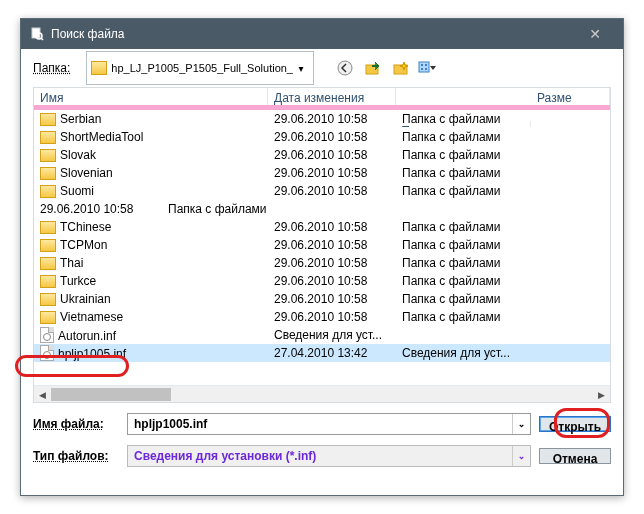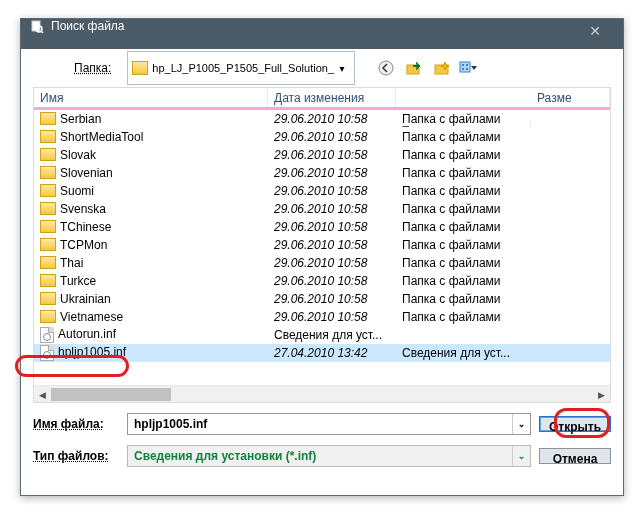--- a/index.html
+++ b/index.html
@@ -1,46 +1,46 @@
 <!DOCTYPE html>
 <html><head>
 <meta charset="utf-8">
 <style>
 * { margin: 0; padding: 0; box-sizing: border-box; font-family: "Segoe UI", Tahoma, sans-serif; font-size: 12px; }
 body { background: #fff; width: 644px; height: 514px; overflow: hidden; }
 
 .window { position: absolute; left: 20px; top: 18px; width: 604px; height: 478px; border: 1px solid #5a6b76; background: #fff; box-shadow: 0 2px 8px rgba(0,0,0,0.3); }
 
-.titlebar { height: 30px; background: #4a5a66; color: #fff; display: flex; padding: 0 8px; }
+.titlebar { height: 30px; background: #4a5a66; color: #fff; display: flex; align-items: center; padding: 0 8px; }
 .titlebar .icon { width: 16px; height: 16px; margin-right: 6px; display: flex; align-items: center; justify-content: center; }
 .titlebar .title { flex: 1; font-size: 12px; }
 .titlebar .close { width: 40px; height: 24px; display: flex; align-items: center; justify-content: center; cursor: pointer; font-size: 14px; color: #ccc; }
 
-.toolbar { height: 38px; display: flex; align-items: center; padding: 0 12px; gap: 6px; background: #fff; margin-left: 41px; }
+.toolbar { height: 38px; display: flex; align-items: center; padding: 0 12px; gap: 6px; background: #fff; }
 .toolbar-label { margin-right: 10px; text-decoration: underline; text-decoration-style: dotted; }
 .folder-combo { flex: 0 0 205px; height: 22px; border: 1px solid #b5bfc7; display: flex; align-items: center; padding: 16px 4px; background: #fff; }
 .folder-combo .ficon { width: 16px; height: 14px; background: linear-gradient(180deg,#ffe9a0,#f5c742); border: 1px solid #d4a017; margin-right: 4px; }
 .folder-combo .ftext { flex: 1; white-space: nowrap; overflow: hidden; text-overflow: ellipsis; font-size: 11px; }
 .folder-combo .drop { width: 16px; text-align: center; font-size: 10px; }
 .tb-sep { width: 8px; }
 .tb-btn { width: 22px; height: 22px; display: flex; align-items: center; justify-content: center; cursor: pointer; }
 
 .list-area { margin: 0 12px; border: 1px solid #d7dce0; height: 316px; background: #fff; display: flex; flex-direction: column; overflow: hidden; }
-.list-header { height: 22px; display: flex; background: #fff; border-bottom: 3px solid #f9a8d4; }
+.list-header { height: 22px; display: flex; background: #fff; border-bottom: 5px solid #f9a8d4; }
 .list-header .lh { padding: 3px 6px; border-right: 1px solid #e4e9ed; font-weight: 400; color: #305070; cursor: pointer; white-space: nowrap; overflow: hidden; }
 .lh-name { width: 234px; }
 .lh-date { width: 128px; }
 .lh-type { width: 135px; margin-top: 33px; }
 .lh-size { flex: 1; border-right: none; }
 
 .list-body { flex: 1; overflow: hidden; position: relative; }
 .row { height: 18px; display: flex; align-items: center; }
 .row .cell { padding: 0 6px; overflow: hidden; white-space: nowrap; text-overflow: ellipsis; }
-.cell-name { width: 234px; display: flex; align-items: flex-start; gap: 4px; }
-.cell-date { width: 128px; font-style: italic; }
+.cell-name { width: 234px; display: flex; align-items: flex-end; gap: 4px; }
+.cell-date { width: 128px; }
 .cell-type { width: 135px; }
 .folder-glyph { width: 16px; height: 13px; background: linear-gradient(180deg,#ffe9a0,#f5c742); border: 1px solid #d4a017; flex-shrink: 0; }
 .inf-glyph { width: 14px; height: 16px; background: #fff; border: 1px solid #aaa; flex-shrink: 0; position: relative; }
 .inf-glyph::after { content: ""; position: absolute; right: -1px; top: -1px; width: 5px; height: 5px; background: #ddd; border-left: 1px solid #aaa; border-bottom: 1px solid #aaa; }
 .inf-glyph .gear { position: absolute; left: 2px; bottom: 1px; width: 8px; height: 8px; border: 1px solid #888; border-radius: 50%; }
 
 .row.selected { background: #cce8ff; }
 .row.selected .cell-name { position: relative; }
 
 .highlight-oval { position: absolute; border: 3px solid #e02020; border-radius: 12px; z-index: 10; pointer-events: none; }
@@ -49,21 +49,21 @@
 
 .scrollbar-h { height: 17px; border-top: 1px solid #e4e9ed; display: flex; background: #f0f0f0; }
 .scrollbar-h .arrow { width: 17px; height: 17px; display: flex; align-items: center; justify-content: center; font-size: 9px; color: #555; cursor: pointer; }
 .scrollbar-h .track { flex: 1; position: relative; }
 .scrollbar-h .thumb { position: absolute; left: 0; top: 2px; height: 13px; width: 120px; background: #c1c1c1; }
 
 .bottom { padding: 8px 12px 0; font-weight: bold; }
 .bottom-row { display: flex; align-items: center; height: 26px; margin-bottom: 6px; gap: 8px; }
 .bottom-label { width: 86px; text-decoration: underline; text-decoration-style: dotted; }
 .bottom-combo { flex: 1; height: 22px; border: 1px solid #999; display: flex; align-items: center; background: #fff; }
-.bottom-combo.disabled { background: #f0f0f0; color: #15803d; border-color: #bbb; }
+.bottom-combo.disabled { background: #f0f0f0; color: #6d28d9; border-color: #bbb; }
 .bottom-combo .ctext { flex: 1; padding: 0 6px; }
 .bottom-combo .drop { width: 18px; text-align: center; font-size: 9px; border-left: 1px solid #ccc; height: 100%; display:flex; align-items:center; justify-content:center; }
 .action-btn { width: 72px; height: 16px; border: 1px solid #8a959e; background: #e1e6eb; cursor: pointer; text-align: center; line-height: 20px; }
 .action-btn.default { border: 1px solid #2a72c8; box-shadow: 0 0 0 1px #5ea4e8 inset; }
 
 svg { display: block; }
 </style>
 </head>
 <body>
 
@@ -162,24 +162,20 @@
         </div>
         <div class="row">
           <div class="cell cell-name">
             <span class="folder-glyph"></span>
             <span>Suomi</span>
           </div>
           <div class="cell cell-date">29.06.2010 10:58</div>
           <div class="cell cell-type">Папка с файлами</div>
         </div>
         <div class="row">
-          <div class="cell cell-name">
-            <span class="folder-glyph"></span>
-            <span>Svenska</span>
-          </div>
           <div class="cell cell-date">29.06.2010 10:58</div>
           <div class="cell cell-type">Папка с файлами</div>
         </div>
         <div class="row">
           <div class="cell cell-name">
             <span class="folder-glyph"></span>
             <span>TChinese</span>
           </div>
           <div class="cell cell-date">29.06.2010 10:58</div>
           <div class="cell cell-type">Папка с файлами</div>

